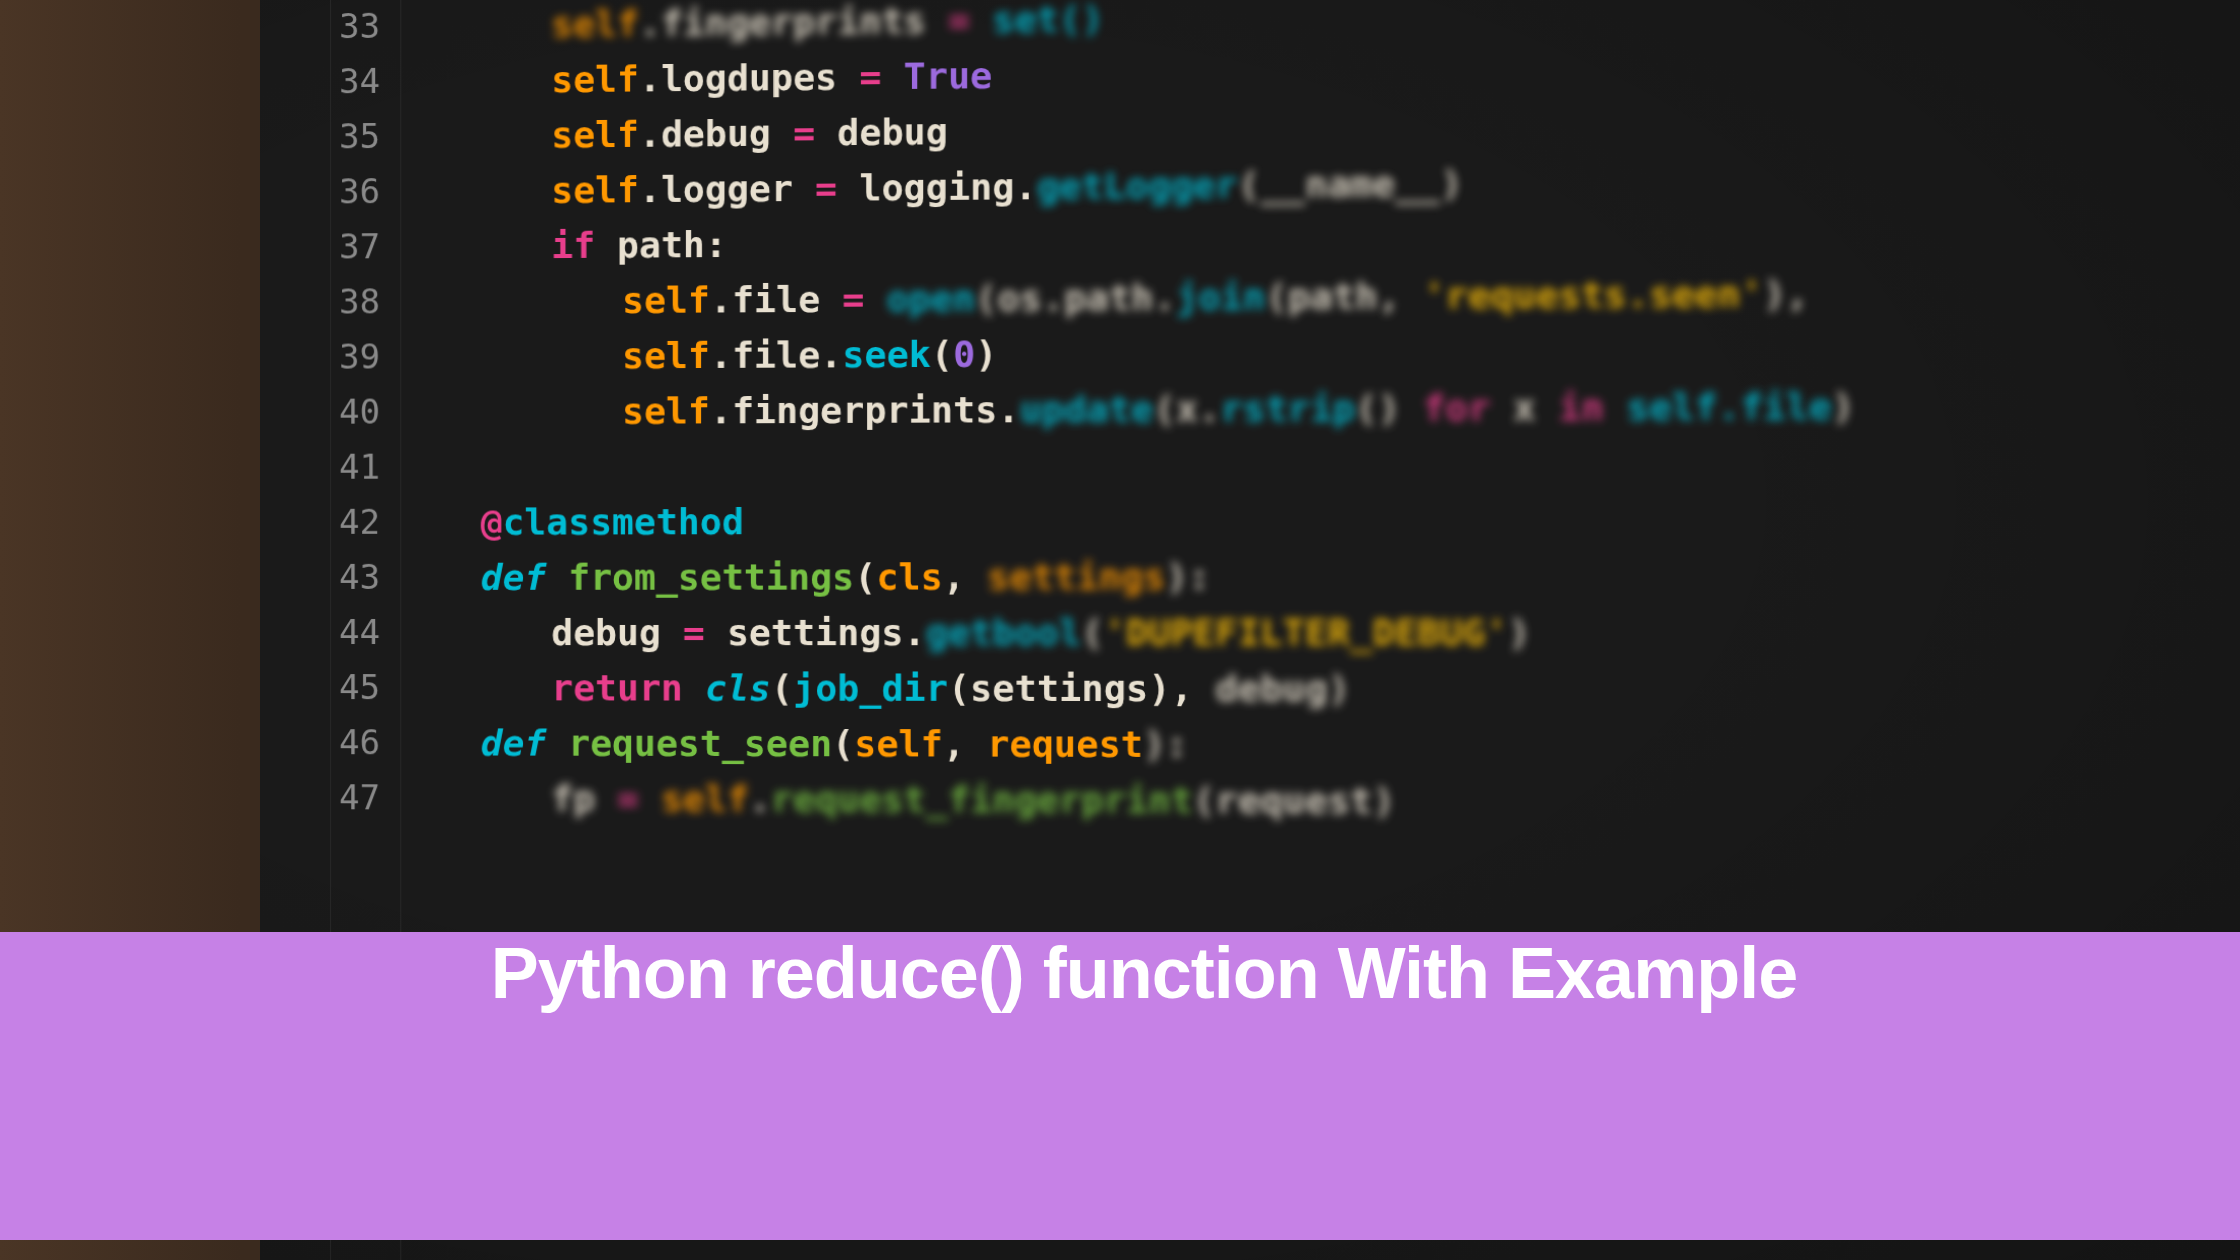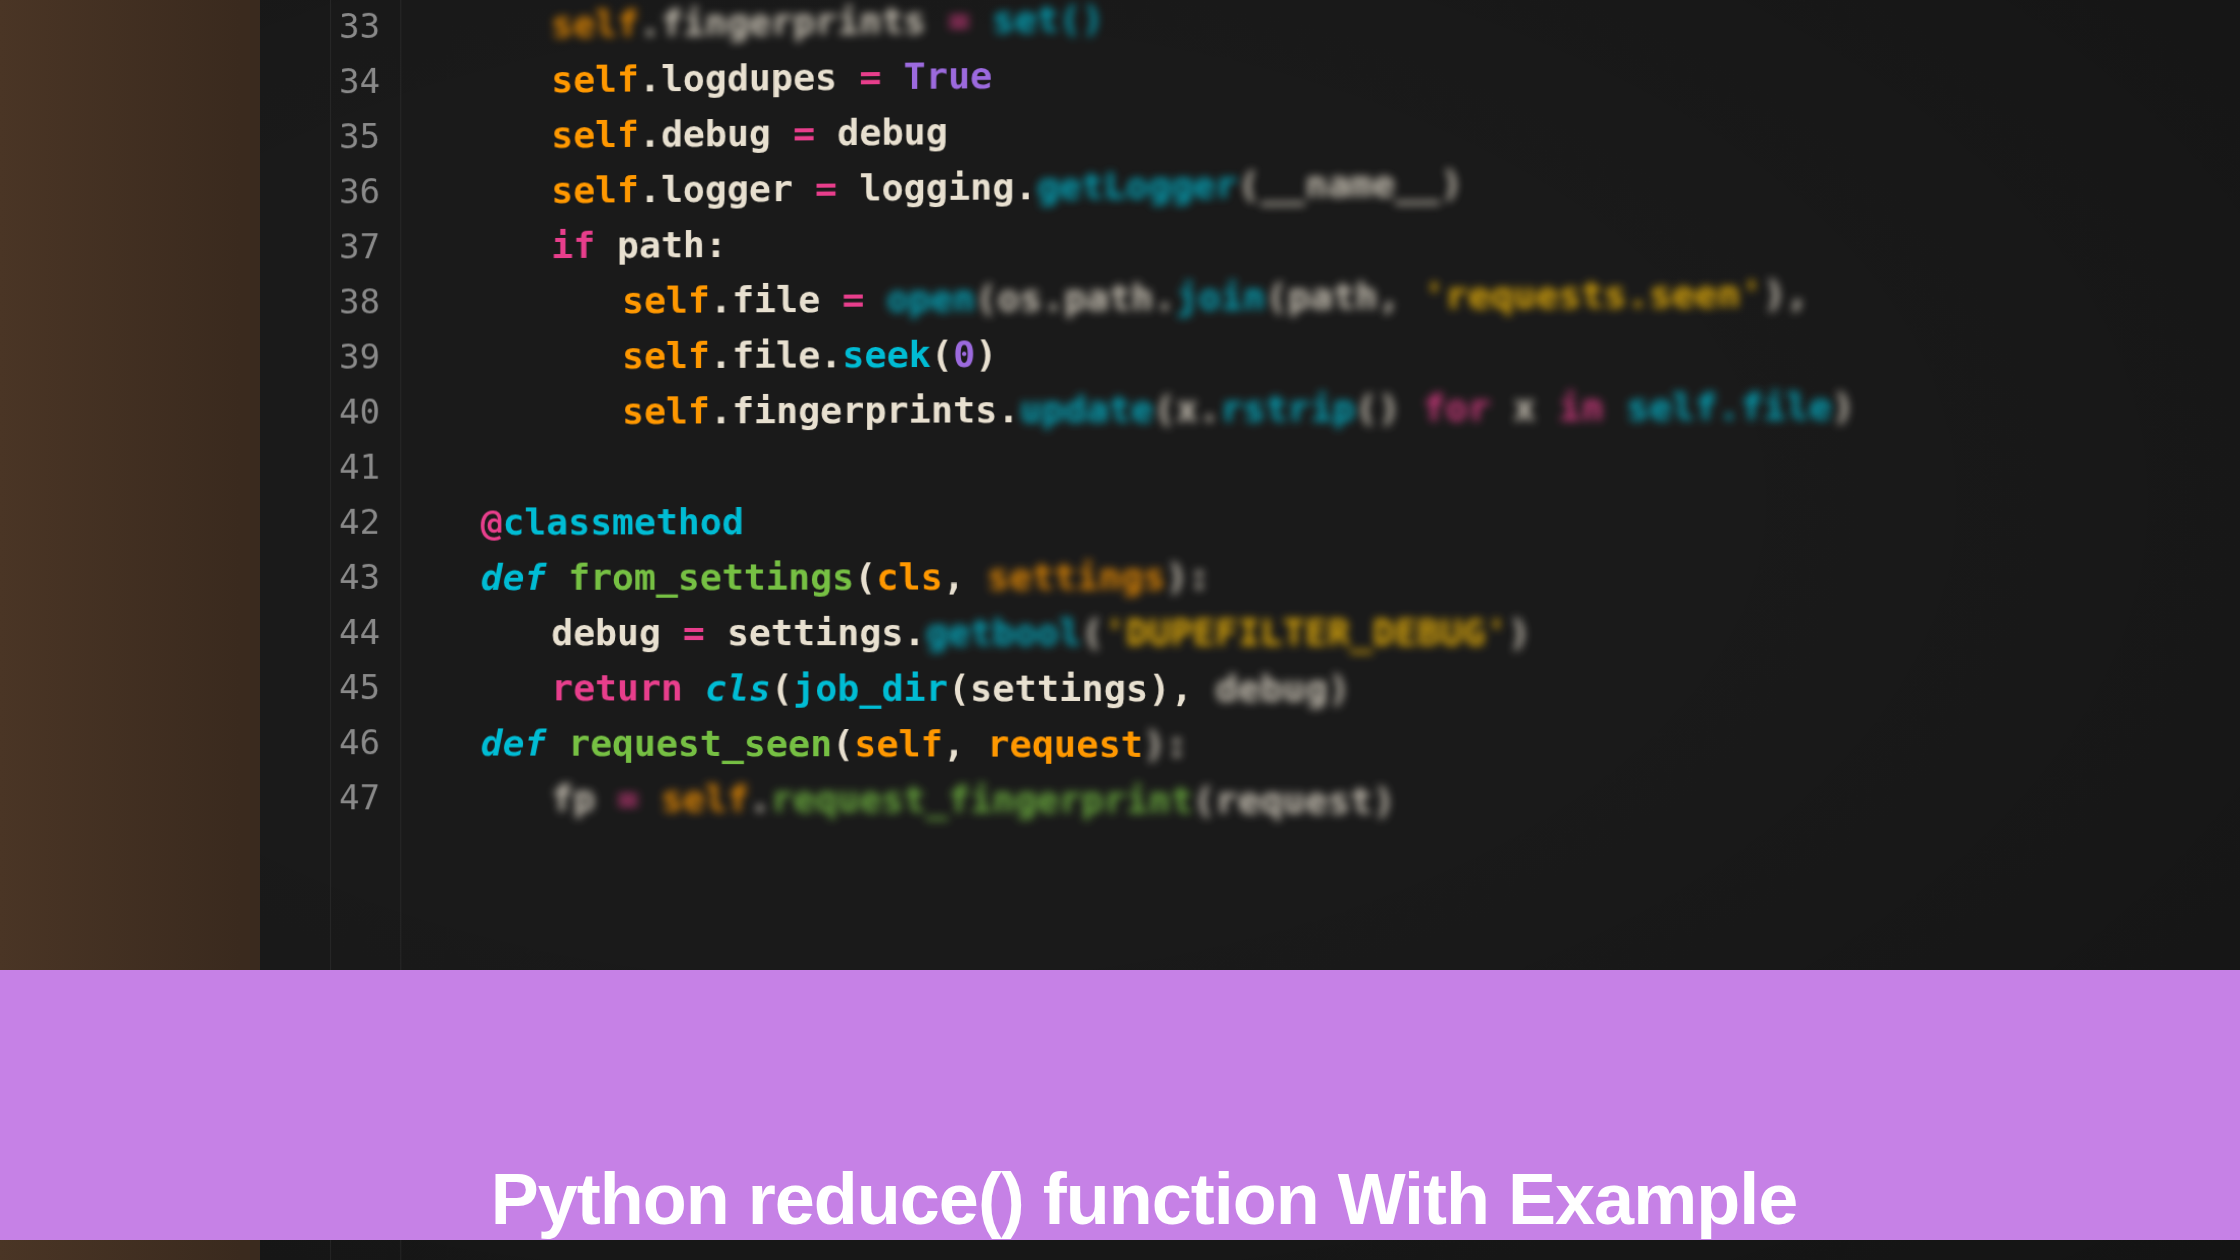--- a/index.html
+++ b/index.html
@@ -26,21 +26,21 @@
 .tk-meth { color: #ff9800; }
 .tk-deco { color: #e83e8c; }
 .tk-decomth { color: #00bcd4; }
 .blurred { filter: blur(4px); opacity: 0.85; }
 .indent1 { padding-left: 0px; }
 .indent2 { padding-left: 70px; }
 .indent3 { padding-left: 140px; }
 .vguide { position: absolute; top: 0; bottom: 0; width: 1px; background: rgba(200,200,200,0.08); }
 .vg1 { left: 70px; }
 .vg2 { left: 140px; }
-.banner { position: absolute; left: 0; right: 0; bottom: 20px; height: 270px; background: #c681e6; display: flex; align-items: flex-end; justify-content: center; padding-left: 48px; }
+.banner { position: absolute; left: 0; right: 0; bottom: 20px; height: 308px; background: #c681e6; display: flex; align-items: flex-start; justify-content: center; padding-left: 48px; }
 .banner-text { color: #ffffff; font-family: Arial, Helvetica, sans-serif; font-weight: 800; font-size: 72px; letter-spacing: -1px; }
 .cod-shadow { position:absolute; inset:0; background: radial-gradient(ellipse at 30% 40%, transparent 40%, rgba(0,0,0,0.25) 100%); pointer-events:none; }
 </style>
 </head>
 <body>
 
 <div class="viewport">
   <div class="screen-blur-left"></div>
   <div class="editor">
     <div class="cod-shadow"></div>

